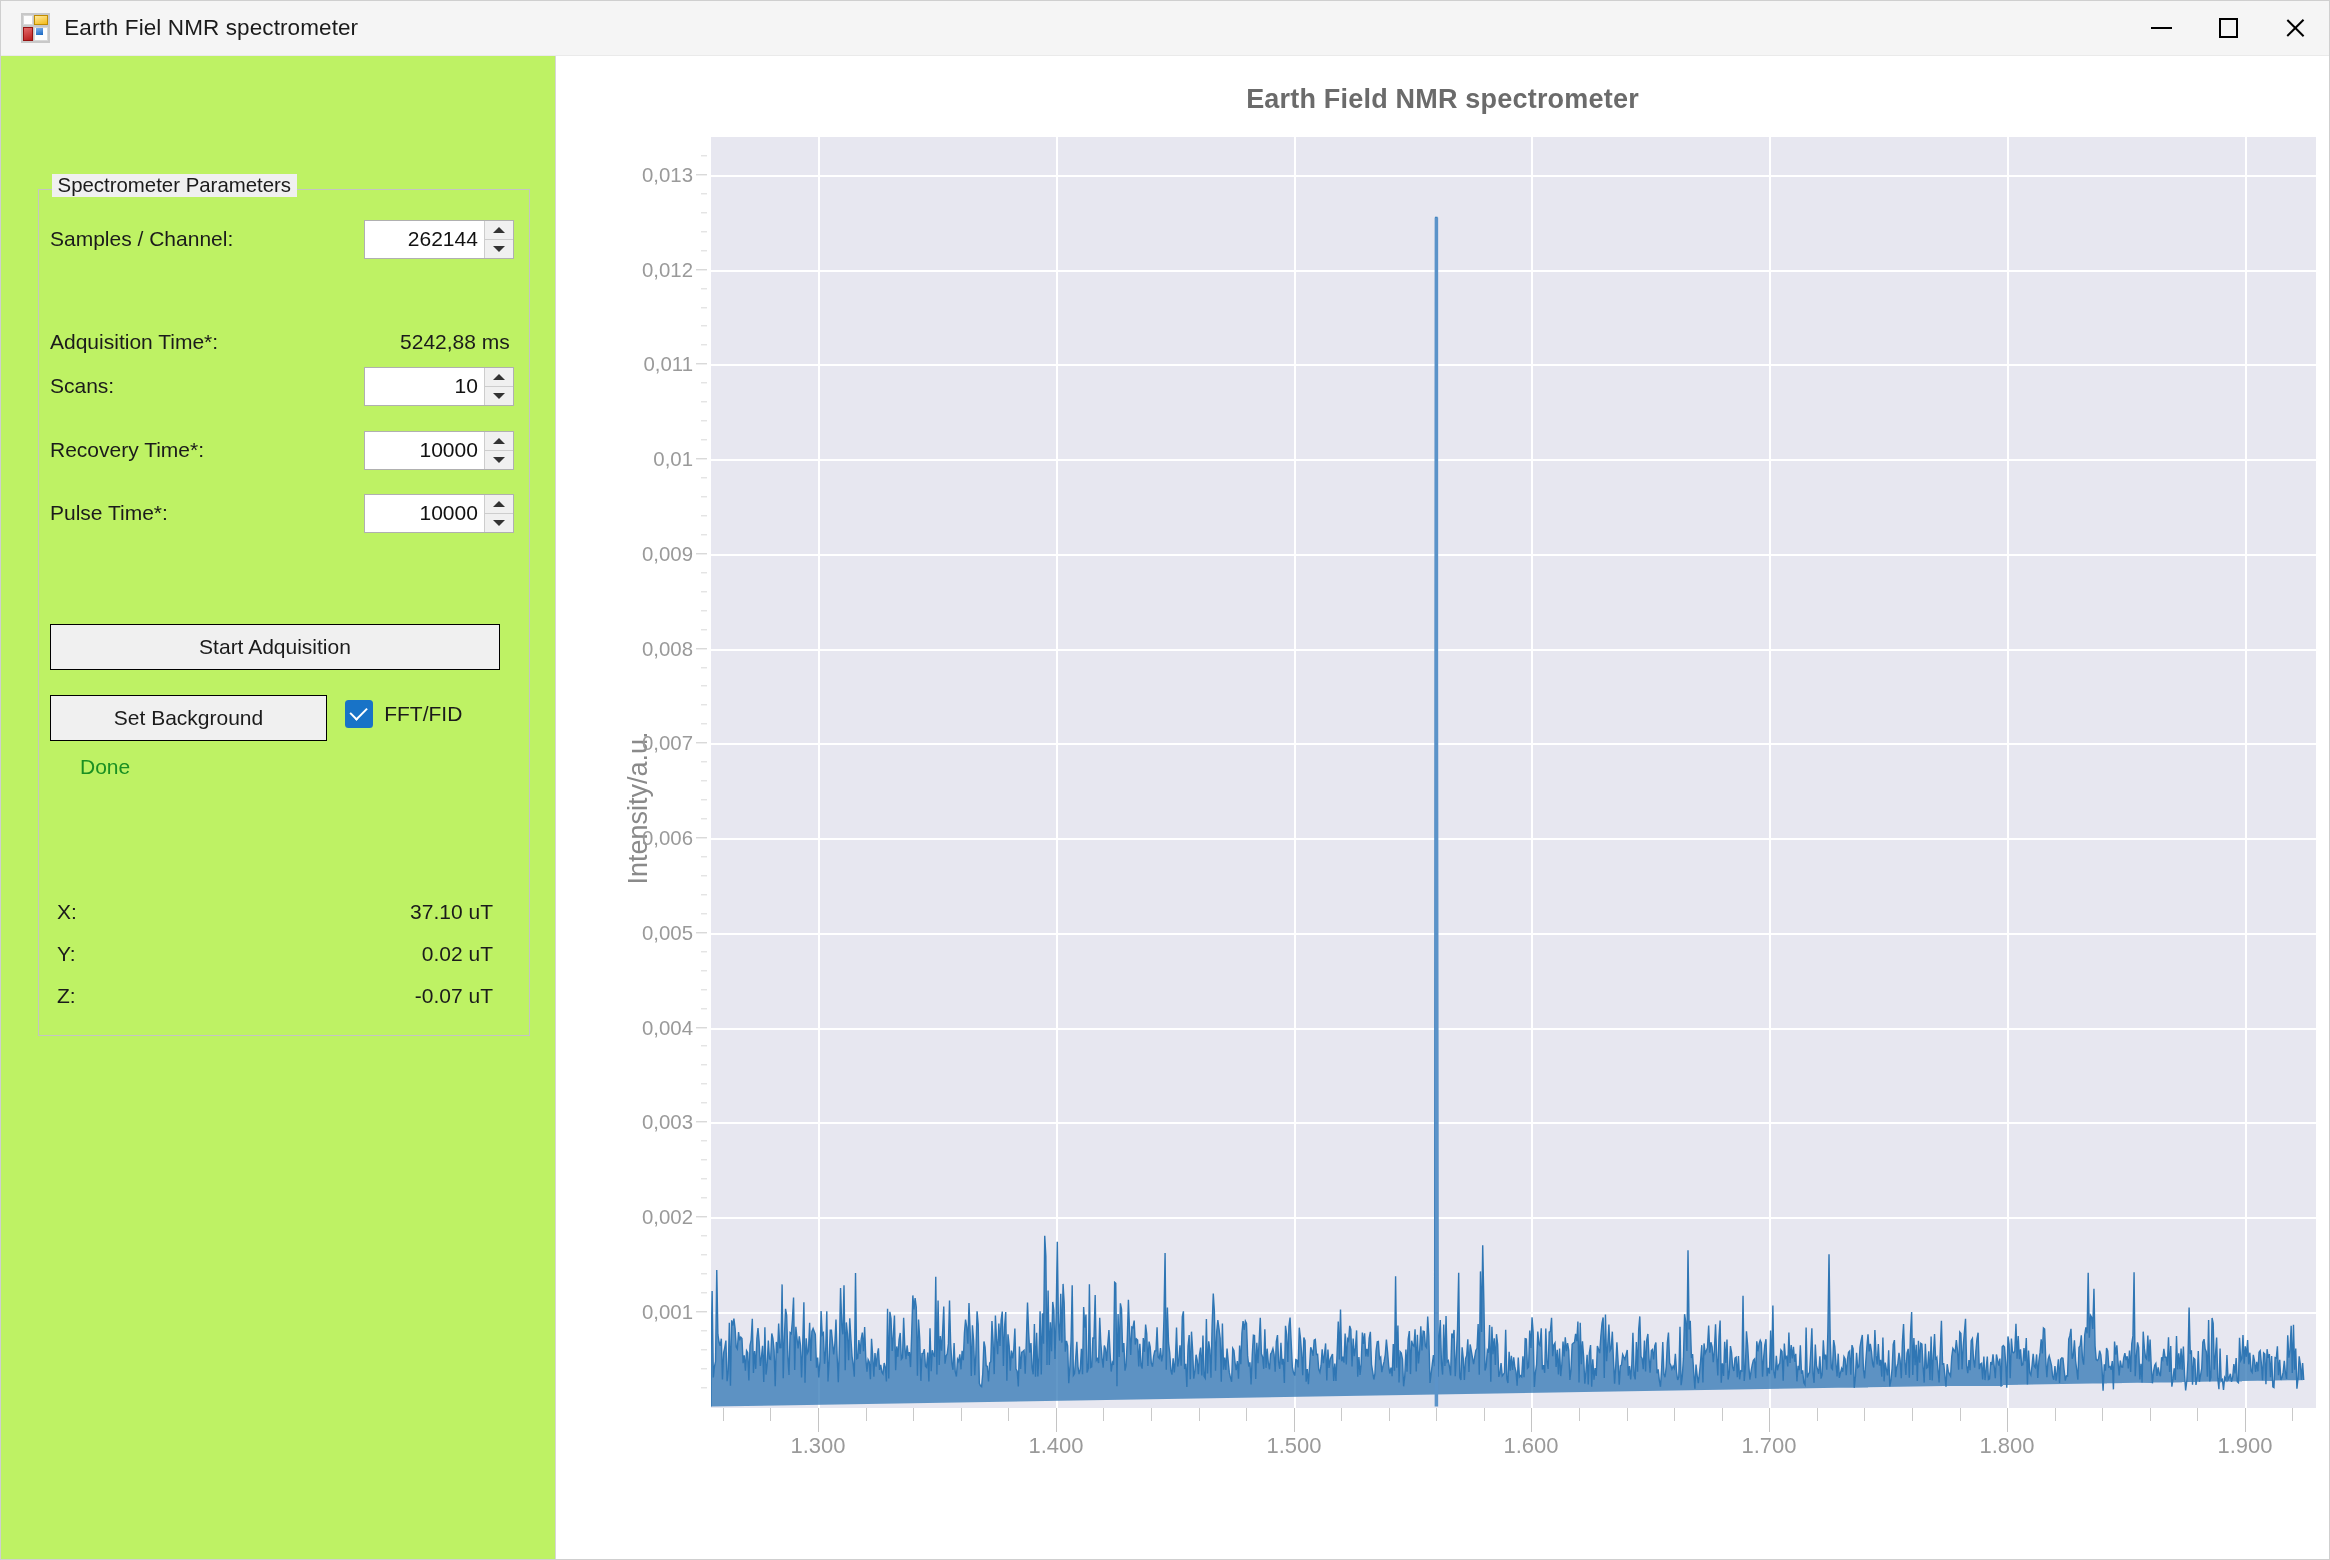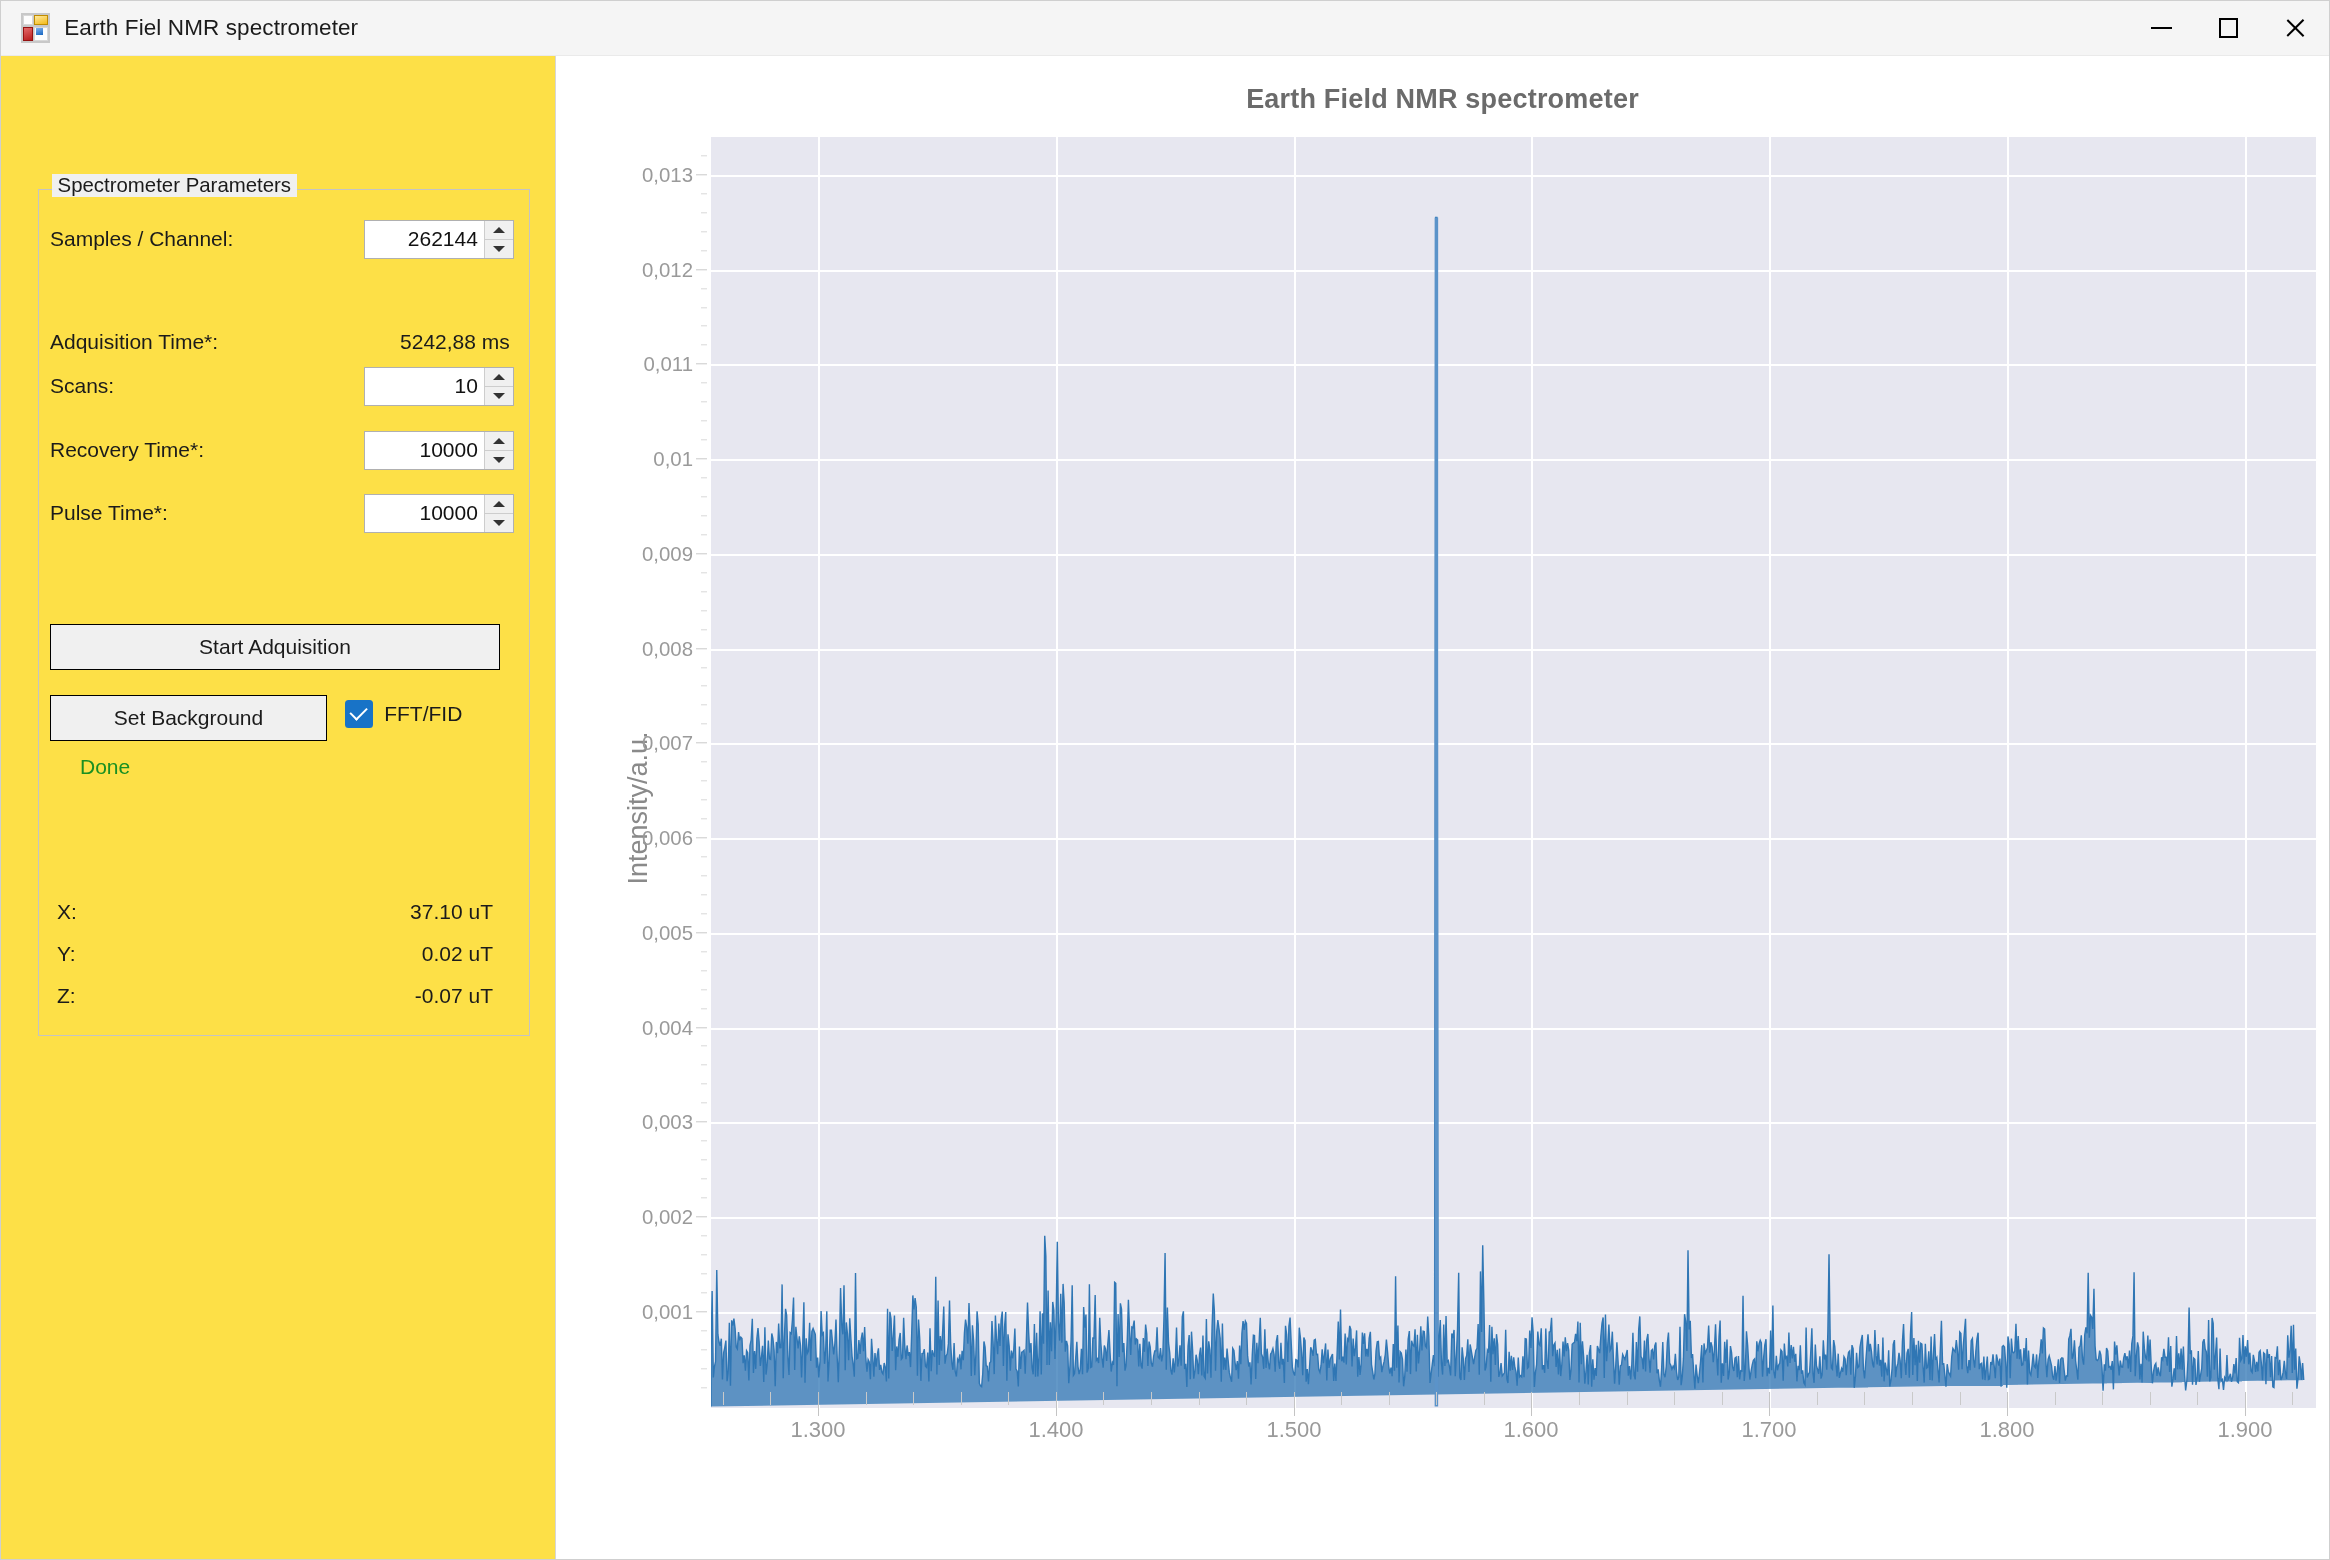--- a/index.html
+++ b/index.html
@@ -62,21 +62,21 @@
   }
   .glyph-close:before{transform:rotate(45deg);}
   .glyph-close:after{transform:rotate(-45deg);}
 
   
   .body{flex:1;display:flex;min-height:0;}
 
   
   .left-panel{
     width:555px;min-width:555px;
-    background:#fde047;
+    background:#bef264;
     border-right:0.7px solid #d6d6d6;
     position:relative;
     box-sizing:border-box;
   }
   .groupbox{
     position:absolute;left:37px;top:133px;width:492px;height:847px;
     border:0.7px solid #c4c4c4;
     box-sizing:border-box;
   }
   .groupbox-label{
@@ -191,21 +191,21 @@
   .ytick-mark.minor{width:6.3px;background:#d8d8d8;}
   .plot{
     position:absolute;left:76px;right:0;top:0;bottom:46px;
     background:#e7e7f0;
     overflow:hidden;
   }
   .gridline-h{position:absolute;left:0;right:0;height:2.1px;background:#ffffff;}
   .gridline-v{position:absolute;top:0;bottom:0;width:2.1px;background:#ffffff;}
   .spectrum{position:absolute;left:0;right:0;top:0;bottom:0;}
   .xaxis{
-    position:absolute;left:76px;right:0;bottom:16px;height:46px;
+    position:absolute;left:76px;right:0;bottom:0;height:46px;
   }
   .xtick-mark{position:absolute;top:0;width:1.4px;height:12.6px;background:#c9c9c9;}
   .xtick-mark.major{height:24px;background:#c4c4c4;}
   .xtick{
     position:absolute;top:25px;transform:translateX(-50%);
     font-size:22px;color:#9a9a9a;white-space:nowrap;
   }
   .render-box{
     position:absolute;
     background:#d7e21a;

